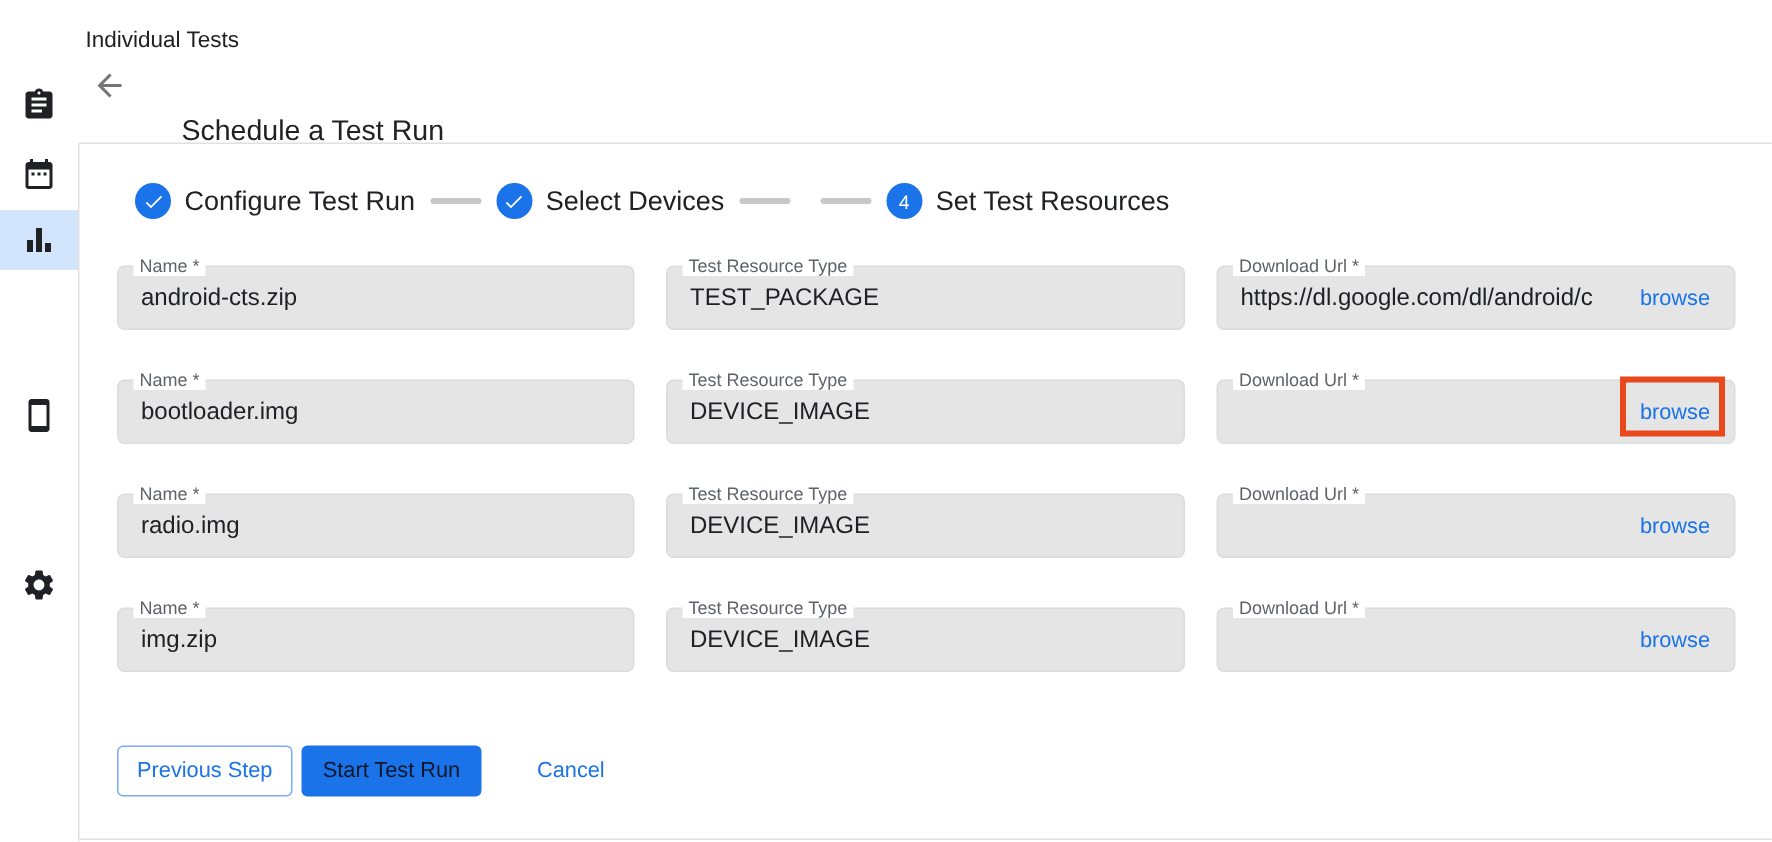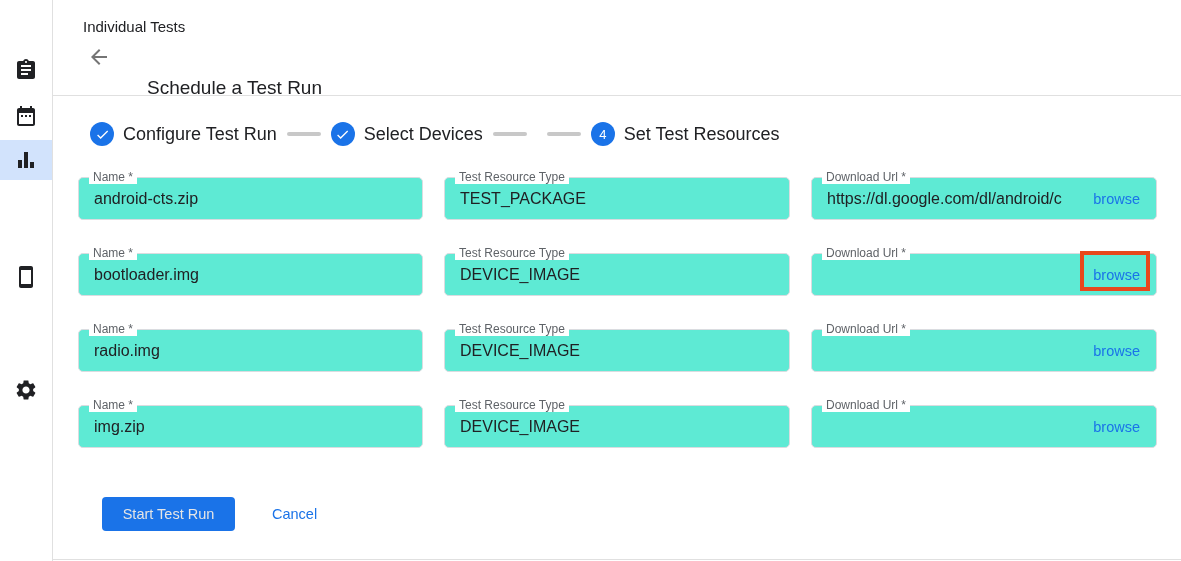--- a/index.html
+++ b/index.html
@@ -17,21 +17,21 @@
     background: #fff; border-right: 1px solid #e0e0e0;
   }
   .side-item {
     position: absolute; left: 0; width: 52px; height: 40px;
     display: flex; align-items: center; justify-content: center;
     cursor: pointer;
   }
   .side-item.active { background: #d2e3fc; }
   .side-item svg { width: 24px; height: 24px; fill: #202124; }
   
-  .header { position: absolute; left: 63px; top: 0; right: 0; height: 95px; background: #fff; }
+  .header { position: absolute; left: 37px; top: 0; right: 0; height: 95px; background: #fff; }
   .breadcrumb { position: absolute; left: 20px; top: 18px; font-size: 15px; color: #202124; }
   .back-btn { position: absolute; left: 24px; top: 45px; width: 26px; height: 26px; cursor: pointer; }
   .back-btn svg { width: 24px; height: 24px; fill: #757575; }
   .page-title { position: absolute; left: 84px; top: 45px; font-size: 19px; font-weight: 400; color: #202124; margin-top: 32px; }
   .header-divider { position: absolute; left: 53px; right: 0; top: 95px; height: 1px; background: #e0e0e0; }
   
   .stepper {
     position: absolute; left: 90px; top: 122px;
     display: flex; align-items: center;
   }
@@ -48,21 +48,21 @@
   .connector { width: 34px; height: 4px; background: #c8c8c8; border-radius: 2px; margin: 0 10px; }
   
   .form-grid {
     position: absolute; left: 78px; top: 177px;
     display: grid;
     grid-template-columns: 345px 346px 346px;
     column-gap: 21px; row-gap: 33px;
   }
   .field {
     position: relative; height: 43px;
-    border: 1px solid #dadce0; border-radius: 5px; background: #5eead4;
+    border: 1px solid #dadce0; border-radius: 5px; background: #e5e5e5;
     cursor: text;
   }
   .field-label {
     position: absolute; top: -8px; left: 10px;
     background: #fff; padding: 0 4px;
     font-size: 12px; color: #5f6368; white-space: nowrap;
   }
   .field-value {
     height: 41px; line-height: 41px; padding: 0 15px;
     font-size: 16px; color: #202124;
@@ -83,21 +83,21 @@
     width: 70px; height: 40px;
     border: 4px solid #e8481c;
     z-index: 2; pointer-events: none;
   }
   
   .actions { position: absolute; left: 78px; top: 497px; display: flex; align-items: center; }
   .btn { height: 34px; border-radius: 4px; font-size: 14.5px; font-weight: 500;
          display: flex; align-items: center; justify-content: center; cursor: pointer;
          font-family: "Liberation Sans", sans-serif; }
   .btn-outline { width: 117px; background: #fff; border: 1px solid #7baaf7; color: #1a73e8; }
-  .btn-primary { width: 133px; background: #1a73e8; border: none; color: #e5e5e5; margin-left: 24px; }
+  .btn-primary { width: 120px; background: #1a73e8; border: none; color: #0f172a; margin-left: 6px; }
   .btn-text { color: #1a73e8; margin-left: 37px; background: transparent; border: none; }
   .bottom-divider { position: absolute; left: 53px; right: 0; top: 559px; height: 1px; background: #e0e0e0; }
 </style>
 </head>
 <body>
 
 <nav class="sidebar">
   <div class="side-item" style="top:50px">
     <svg viewBox="0 0 24 24">
         <path d="M19 3h-4.18C14.4 1.84 13.3 1 12 1c-1.3 0-2.4.84-2.82 2H5c-1.1 0-2 .9-2 2v14c0 1.1.9 2 2 2h14c1.1 0 2-.9 2-2V5c0-1.1-.9-2-2-2zm-7 0c.55 0 1 .45 1 1s-.45 1-1 1-1-.45-1-1 .45-1 1-1zm2 14H7v-2h7v2zm3-4H7v-2h10v2zm0-4H7V7h10v2z"></path>
@@ -218,17 +218,18 @@
     <div class="field-value">DEVICE_IMAGE</div>
   </div>
   <div class="field url-field">
     <span class="field-label">Download Url *</span>
     <div class="url-value"></div>
     <span class="browse-link">browse</span>
   </div>
 </div>
 
 <div class="actions">
+  <button class="btn btn-outline">Previous Step</button>
   <button class="btn btn-primary">Start Test Run</button>
   <button class="btn btn-text">Cancel</button>
 </div>
 
 <div class="bottom-divider"></div>
 
 </body></html>

